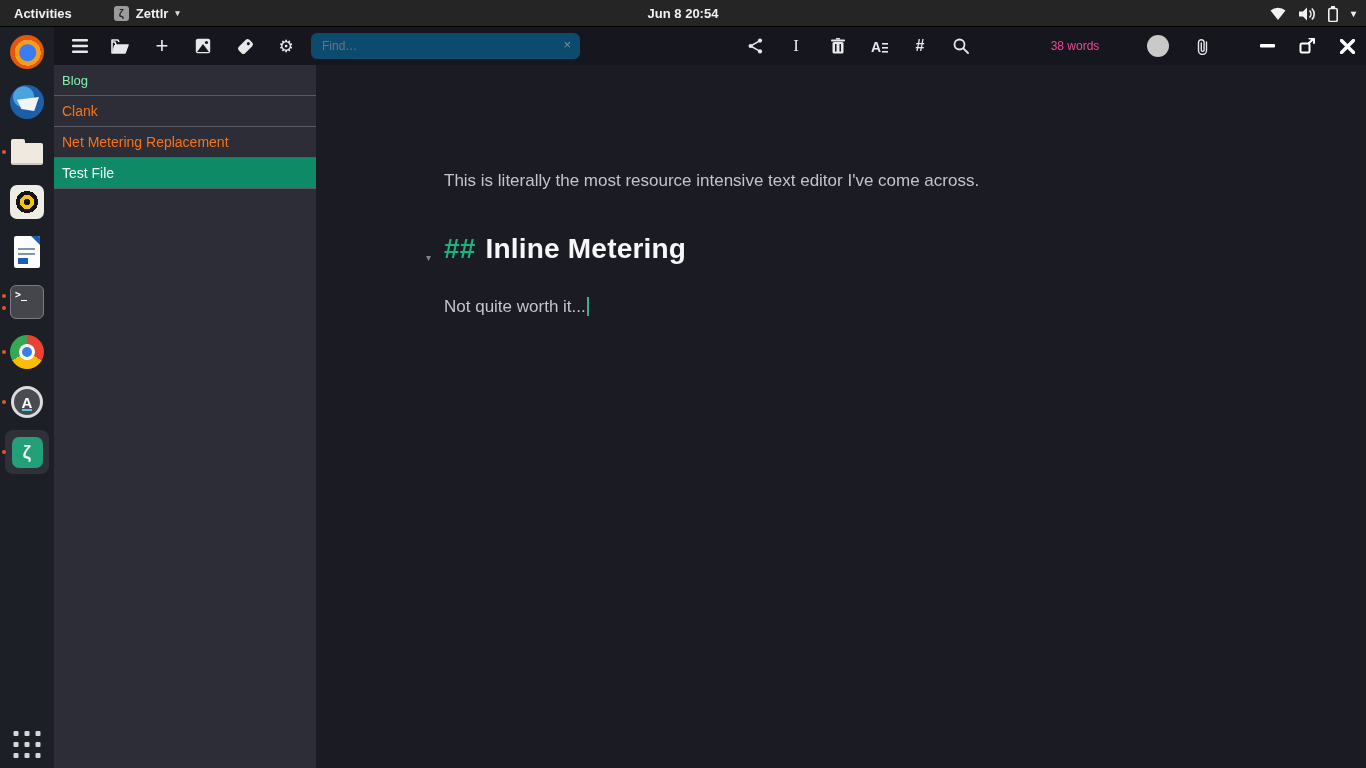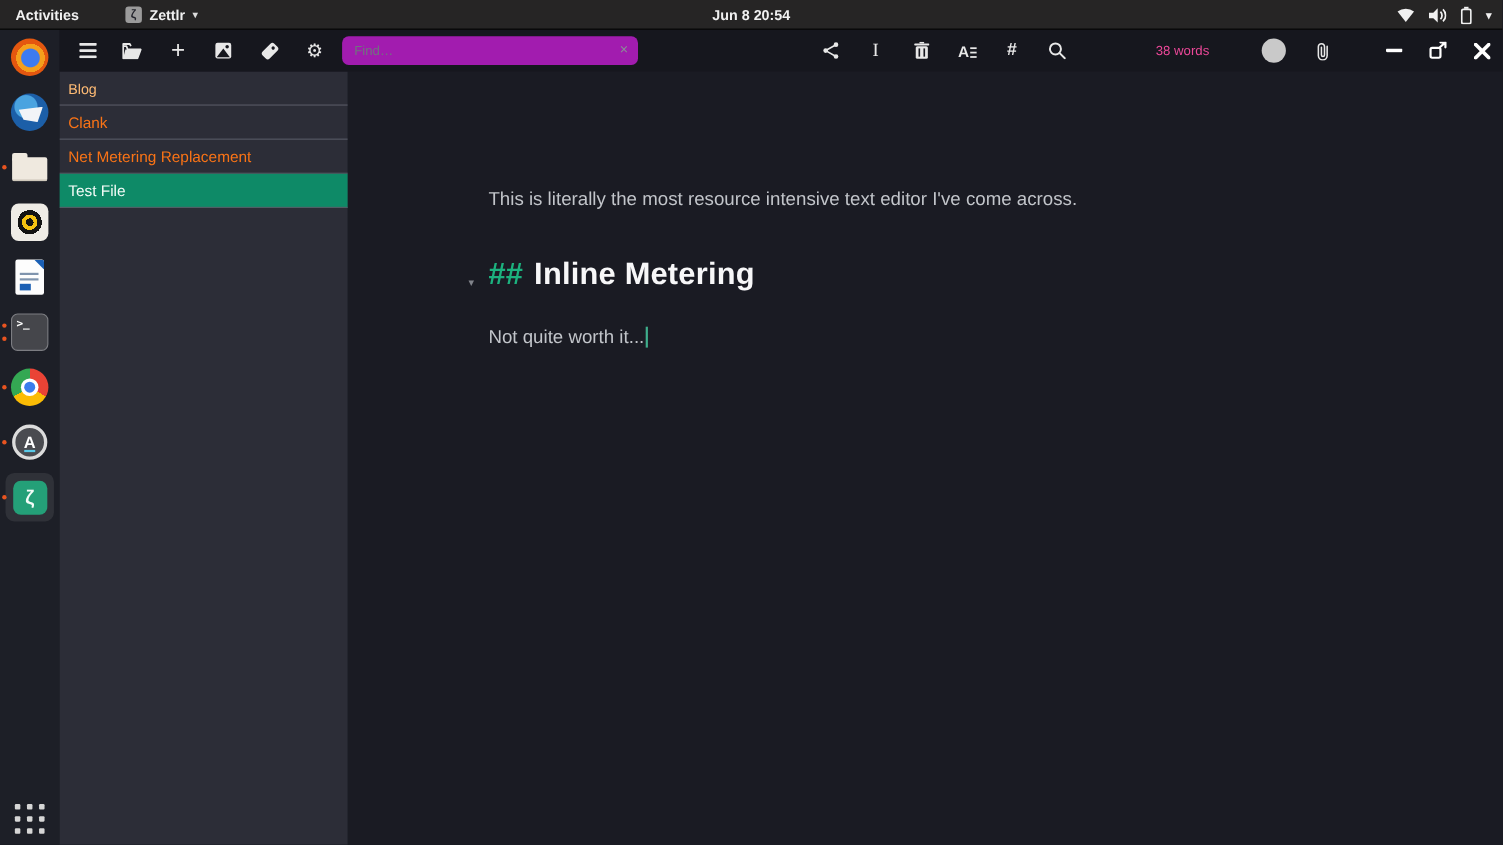--- a/index.html
+++ b/index.html
@@ -60,36 +60,36 @@
   .show-apps { position:absolute; bottom:10px; left:50%; transform:translateX(-50%);
     display:grid; grid-template-columns:repeat(3, 5px); grid-gap:6px; cursor:pointer; }
   .show-apps i { width:5px; height:5px; background:#d6d6d6; border-radius:1px; display:block; }
 
   
   .ztoolbar { position:absolute; left:54px; top:27px; width:1312px; height:38px; background:#16171e; z-index:30; }
   .tbtn { position:absolute; top:50%; transform:translateY(-50%); width:22px; height:22px;
           display:flex; align-items:center; justify-content:center; color:#e8e8e8; cursor:pointer; }
   .tbtn svg { display:block; }
   .findwrap { position:absolute; left:257px; top:6px; width:269px; height:26px; }
-  .findwrap input { width:100%; height:100%; background:#a21caf; border:none; border-radius:6px;
+  .findwrap input { width:100%; height:100%; background:#0c4a6e; border:none; border-radius:6px;
      color:#cfd0d6; font-size:12px; padding:0 26px 0 11px; outline:none; font-family:"Liberation Sans", sans-serif; }
   .findwrap input::placeholder { color:#70737e; }
   .find-clear { position:absolute; right:9px; top:4px; color:#8a8d96; font-size:13px; cursor:pointer; }
   .wordcount { position:absolute; left:966px; top:0; height:38px; width:110px; display:flex;
      align-items:center; justify-content:center; color:#ec4899; font-size:12px; }
   .pomodoro { position:absolute; left:1093px; top:8px; width:22px; height:22px; border-radius:50%;
      background:#c9c9c9; cursor:pointer; }
   .winbtn { position:absolute; top:50%; transform:translateY(-50%); width:24px; height:24px;
      display:flex; align-items:center; justify-content:center; color:#fff; cursor:pointer; }
 
   
   .filepane { position:absolute; left:54px; top:65px; width:262px; height:703px; background:#2c2d37; z-index:20; }
   .filerow { height:31px; display:flex; align-items:center; padding-left:8px;
      border-bottom:1px solid #585a66; color:#f97316; font-size:14px; cursor:pointer; }
-  .filerow.dirheader { color:#fdba74; font-size:13px; }
+  .filerow.dirheader { color:#86efac; font-size:13px; }
   .filerow.selected { background:#0e8a67; color:#f2fbf7; }
 
   
   .editor { position:absolute; left:316px; top:65px; width:1050px; height:703px; background:#1a1b23; z-index:10; }
   .edcontent { position:absolute; left:128px; top:102px; width:762px; color:#c2c5ca; font-size:17px; line-height:27px; }
   .edcontent p { margin:0; }
   .hblock { position:relative; margin-top:38px; margin-bottom:10px; }
   .foldarrow { position:absolute; left:-18px; top:12px; font-size:10px; color:#81848b; cursor:pointer; }
   .h2line { font-size:28px; line-height:34px; font-weight:700; color:#f7f7f8; letter-spacing:.2px; }
   .h2line .hashes { color:#1cb27e; margin-right:10px; }

